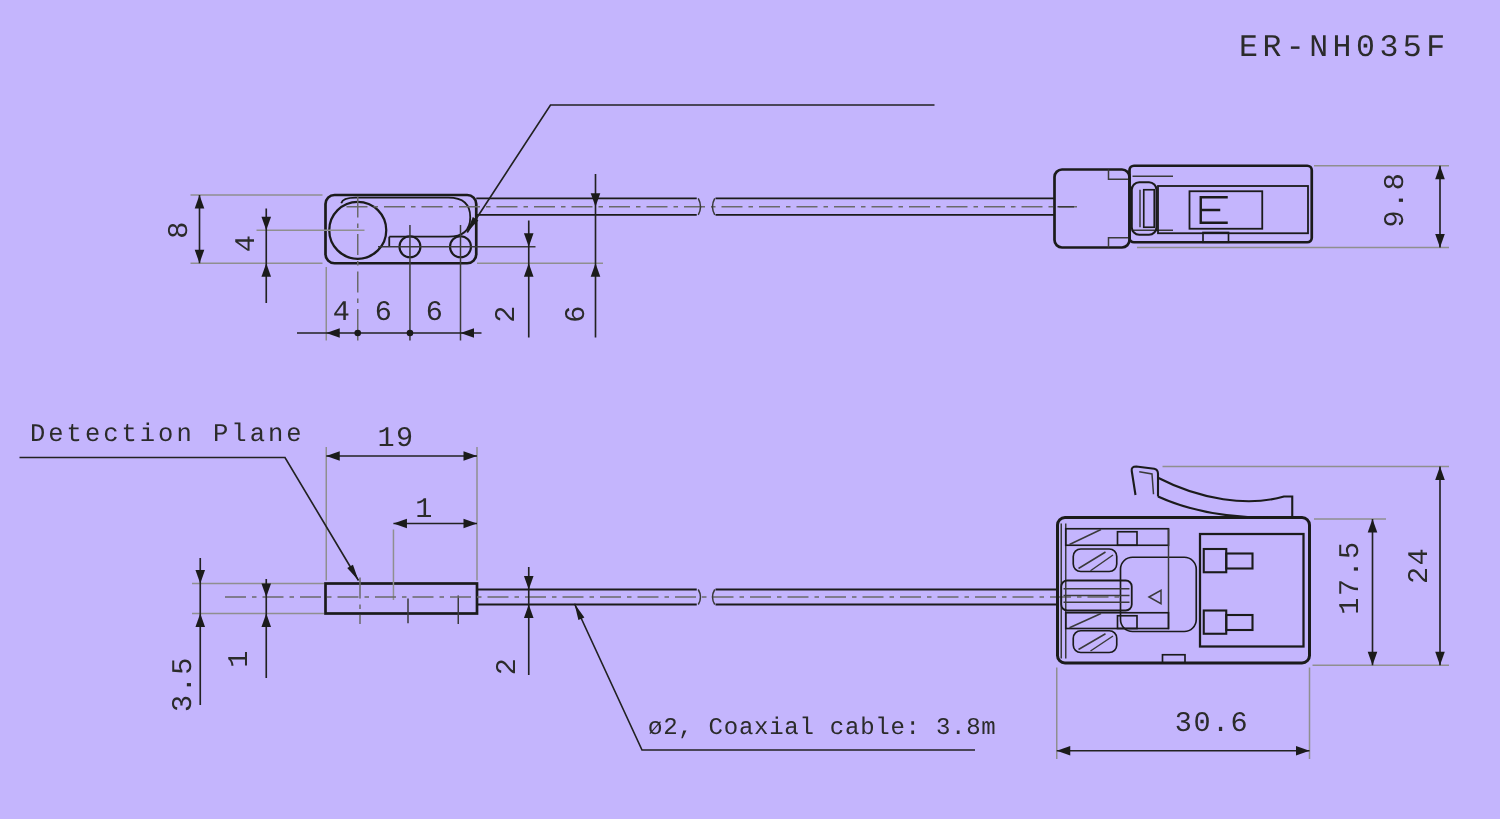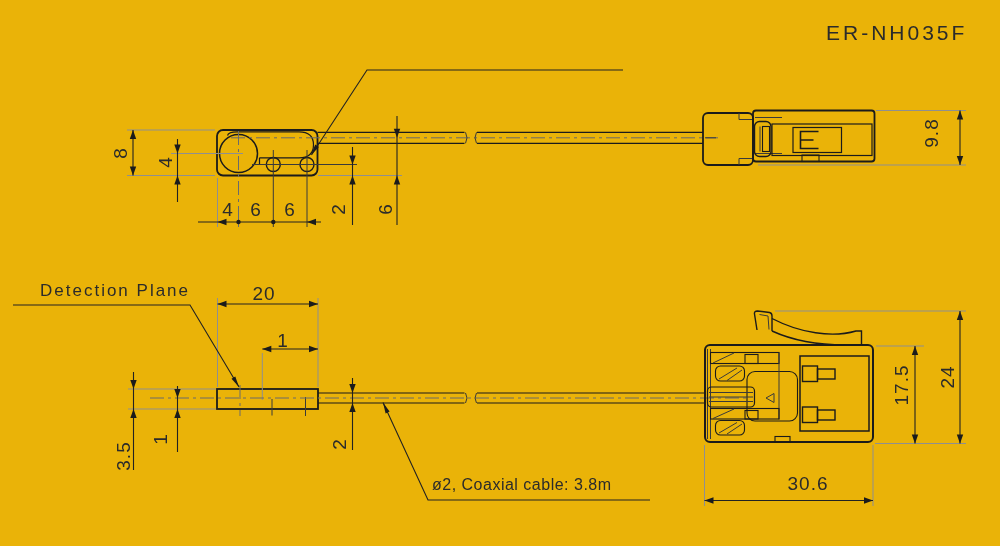--- a/index.html
+++ b/index.html
@@ -1,17 +1,17 @@
 <!DOCTYPE html>
 <html><head>
 <meta charset="utf-8">
 <style>
   html,body{margin:0;padding:0;background:#ffffff;}
-  #canvas{position:relative;width:1000px;height:546px;background:#eab308;overflow:hidden;
-          font-family:Liberation Sans, sans-serif;}
+  #canvas{position:relative;width:1000px;height:546px;background:#c4b5fd;overflow:hidden;
+          font-family:Liberation Mono, monospace;}
   svg{position:absolute;left:0;top:0;}
   svg *{fill:none;stroke:#1b1b1b;}
   .o2{stroke-width:2}
   .o18{stroke-width:1.8}
   .o15{stroke-width:1.5}
   .o14{stroke-width:1.4}
   .o12{stroke-width:1.2}
   .o11{stroke-width:1.1}
   .thin{stroke-width:1;stroke:#3a3a3a}
   .ext{stroke-width:1;stroke:#8f8f8f}
@@ -187,22 +187,22 @@
 
 <span class="lbl dimtxt rot" style="left:120px;top:153px;">8</span>
 <span class="lbl dimtxt rot" style="left:165px;top:162px;">4</span>
 <span class="lbl dimtxt ctr" style="left:228px;top:209px;">4</span>
 <span class="lbl dimtxt ctr" style="left:256px;top:209px;">6</span>
 <span class="lbl dimtxt ctr" style="left:290px;top:209px;">6</span>
 <span class="lbl dimtxt rot" style="left:338px;top:209px;">2</span>
 <span class="lbl dimtxt rot" style="left:385px;top:209px;">6</span>
 <span class="lbl dimtxt rot" style="left:931px;top:133px;">9.8</span>
 
-<span class="lbl note" style="left:20px;top:282px;letter-spacing:2px;margin-left:20px;">Detection Plane</span>
-<span class="lbl dimtxt ctr" style="left:264px;top:293px;">20</span>
+<span class="lbl note" style="left:20px;top:282px;letter-spacing:2px;">Detection Plane</span>
+<span class="lbl dimtxt ctr" style="left:264px;top:293px;">19</span>
 <span class="lbl dimtxt ctr" style="left:283px;top:340px;">1</span>
 <span class="lbl dimtxt rot" style="left:123px;top:456px;">3.5</span>
 <span class="lbl dimtxt rot" style="left:160px;top:439px;">1</span>
 <span class="lbl dimtxt rot" style="left:339px;top:444px;">2</span>
 <span class="lbl note2" style="left:432px;top:477px;">ø2, Coaxial cable: 3.8m</span>
 <span class="lbl dimtxt ctr" style="left:787px;top:483px;margin-left:21px;">30.6</span>
 <span class="lbl dimtxt rot" style="left:901px;top:385px;">17.5</span>
 <span class="lbl dimtxt rot" style="left:947px;top:377px;">24</span>
 
 </div>

